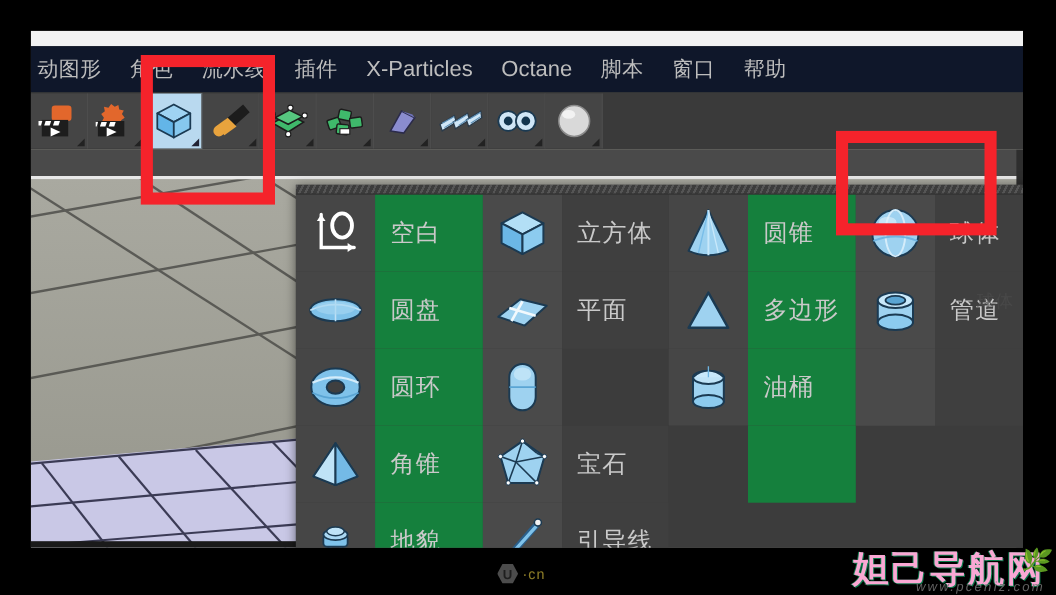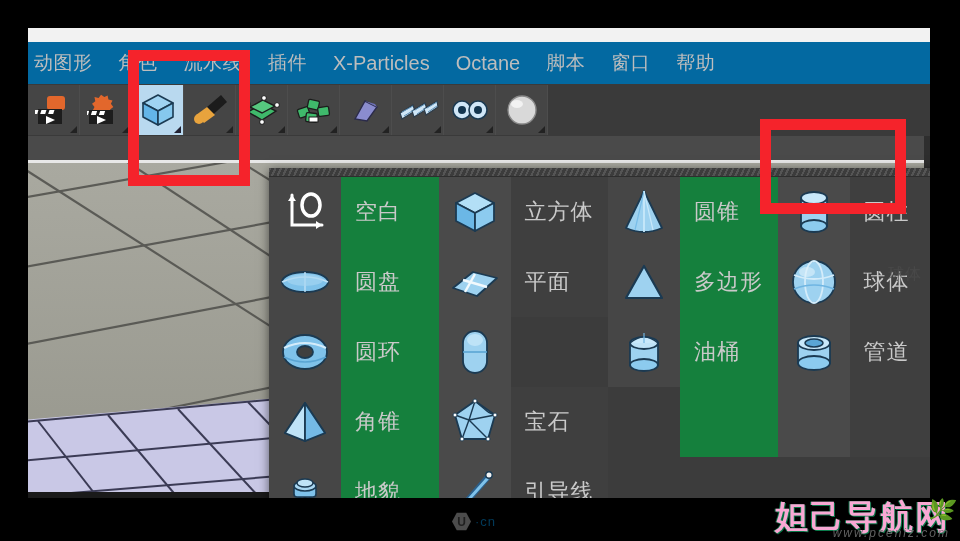--- a/index.html
+++ b/index.html
@@ -16,21 +16,21 @@
 
   
   #title-strip {
     position:absolute; left:0; top:0; width:100%; height:14px;
     background:#f2f2f2;
   }
 
   
   #menubar {
     position:absolute; left:0; top:14px; width:100%; height:42px;
-    background:#0369a1;
+    background:#0f172a;
     display:flex; align-items:center; padding-left:4px; gap:0px;
   }
   .menu-item {
     color:#bdbdbd; font-size:19px; white-space:nowrap;
     padding:2px 13px; letter-spacing:.5px;
   }
   .menu-item.latin { font-size:20px; letter-spacing:0px; }
   .menu-item:first-child { padding-left:2px; }
 
   
@@ -117,21 +117,21 @@
   #wm-uicn {
     position:absolute; left:452px; top:512px;
     display:flex; align-items:center; gap:4px; opacity:.55;
   }
   #wm-uicn .hex {
     width:19px; height:19px; background:#8a8a8a;
     clip-path:polygon(25% 4%,75% 4%,100% 50%,75% 96%,25% 96%,0% 50%);
     display:flex;align-items:center;justify-content:center;
     color:#3a3a3a;font-size:12px;font-weight:bold;
   }
-  #wm-uicn .txt { color:#0369a1; font-size:13px; letter-spacing:1px; }
+  #wm-uicn .txt { color:#fde047; font-size:13px; letter-spacing:1px; }
 
   #wm-green {
     position:absolute; right:10px; bottom:2px; text-align:right; line-height:1;
   }
   #wm-green .big {
     font-size:33px; font-weight:bold; color:#f9a8d4;
     letter-spacing:2px;
     text-shadow:1px 1px 0 #0a7a4a, -1px 0 0 #0a7a4a;
     font-family:"DejaVu Sans",sans-serif;
   }
@@ -518,30 +518,20 @@
 
 
           <div class="pal-item empty">
             <div class="pal-ico"></div>
             <div class="pal-lbl"></div>
           </div>
         </div>
 
         <div class="pal-col c4">
 
-          <div class="pal-item">
-            <div class="pal-ico">
-              <svg width="40" height="48" viewBox="0 0 40 48">
-                <rect x="7" y="10" width="26" height="28" fill="#9ed2f0" stroke="#1b3a52" stroke-width="1.8"></rect>
-                <ellipse cx="20" cy="38" rx="13" ry="6" fill="#8ccbef" stroke="#1b3a52" stroke-width="1.8"></ellipse>
-                <ellipse cx="20" cy="10" rx="13" ry="6" fill="#c8e8fa" stroke="#1b3a52" stroke-width="1.8"></ellipse>
-              </svg>
-            </div>
-            <div class="pal-lbl">圆柱</div>
-          </div>
 
           <div class="pal-item">
             <div class="pal-ico">
               <svg width="48" height="48" viewBox="0 0 48 48">
                 <circle cx="24" cy="24" r="21" fill="#9ed2f0" stroke="#1b3a52" stroke-width="1.8"></circle>
                 <ellipse cx="24" cy="24" rx="9" ry="21" fill="none" stroke="#d4ecfa" stroke-width="1.8"></ellipse>
                 <path d="M4 17 Q24 25 44 17" fill="none" stroke="#d4ecfa" stroke-width="1.8"></path>
                 <path d="M4 31 Q24 23 44 31" fill="none" stroke="#6fb5e2" stroke-width="1.6"></path>
                 <ellipse cx="17" cy="14" rx="8" ry="5" fill="#dff1fc" opacity=".6"></ellipse>
               </svg>

